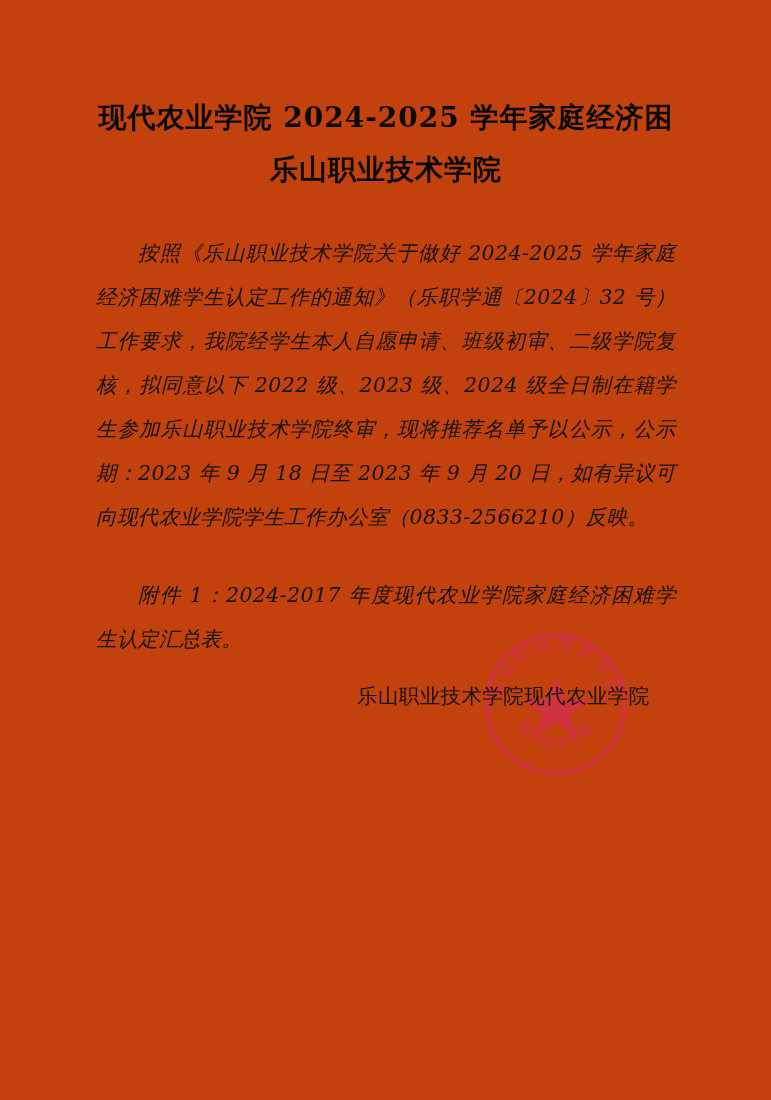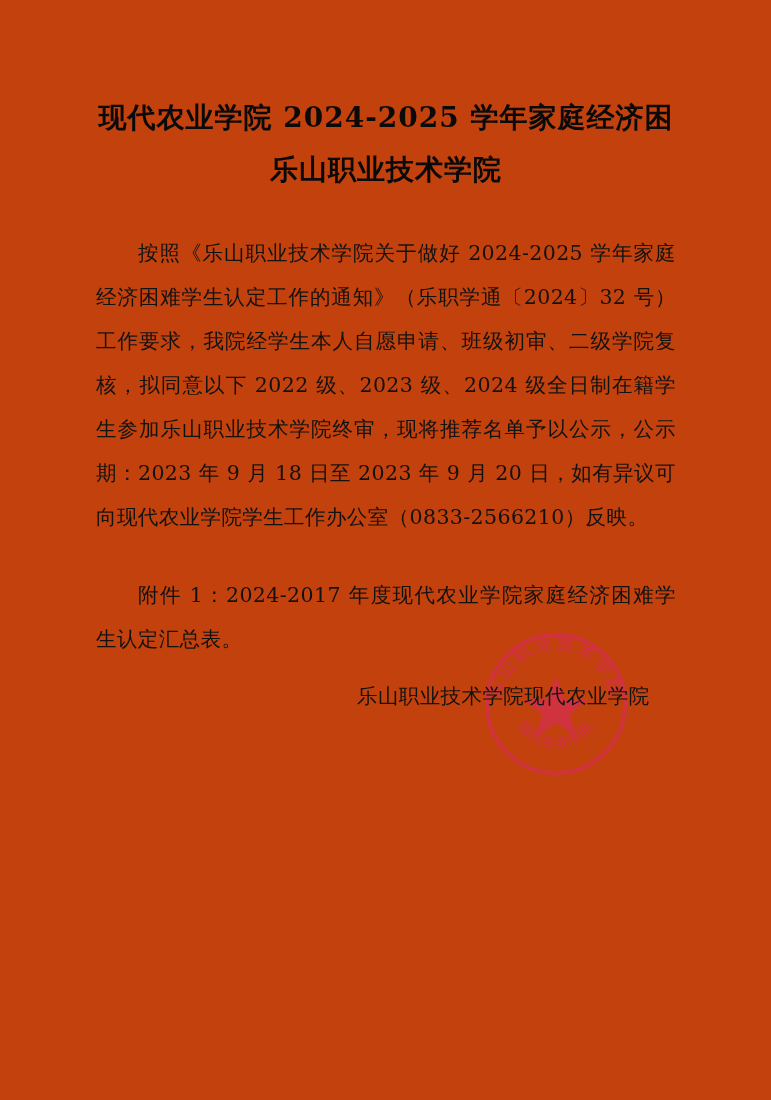--- a/index.html
+++ b/index.html
@@ -53,20 +53,21 @@
     top: 210px;
     width: 580px;
   }
   .para {
     font-size: 20.5px;
     line-height: 44px;
     color: #121212;
     text-align: justify;
     text-justify: inter-ideograph;
     letter-spacing: 0.4px;
+    font-style: italic;
   }
   .para.indent {
     text-indent: 2.05em;
   }
   .para + .para {
     margin-top: 34px;
   }
 
   
   .signature {

